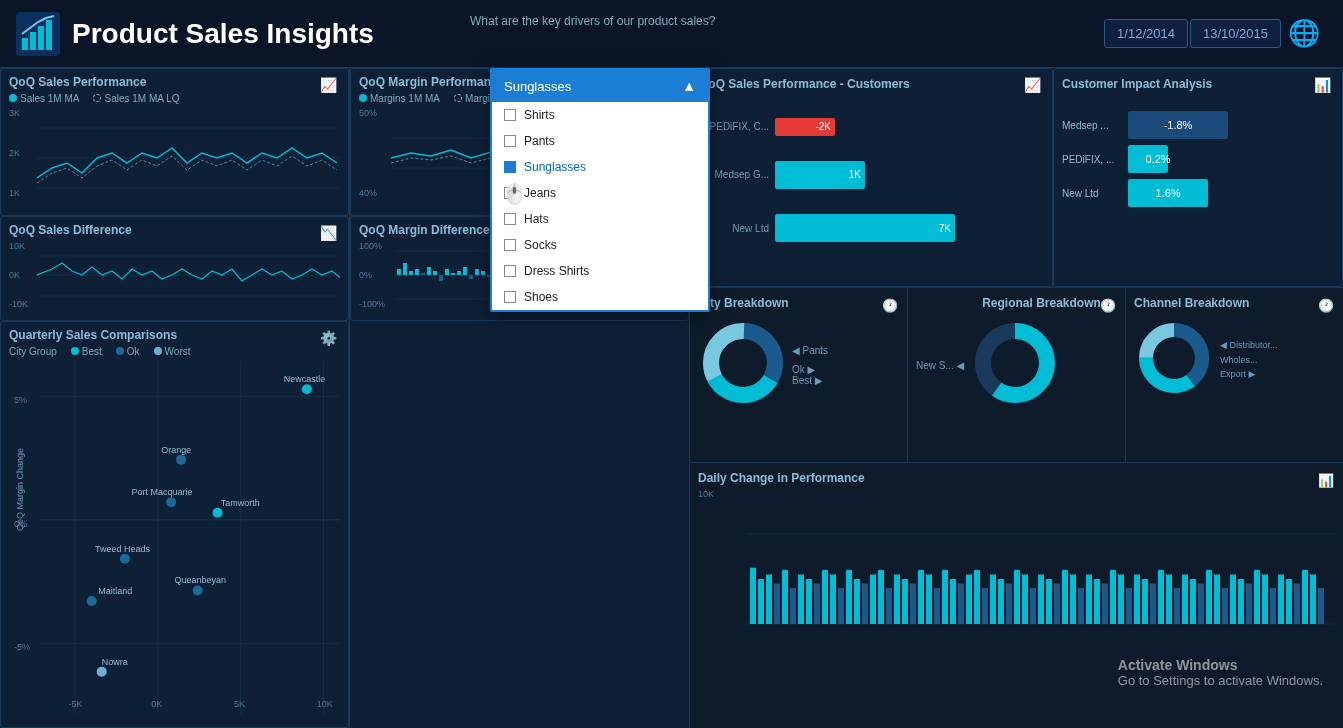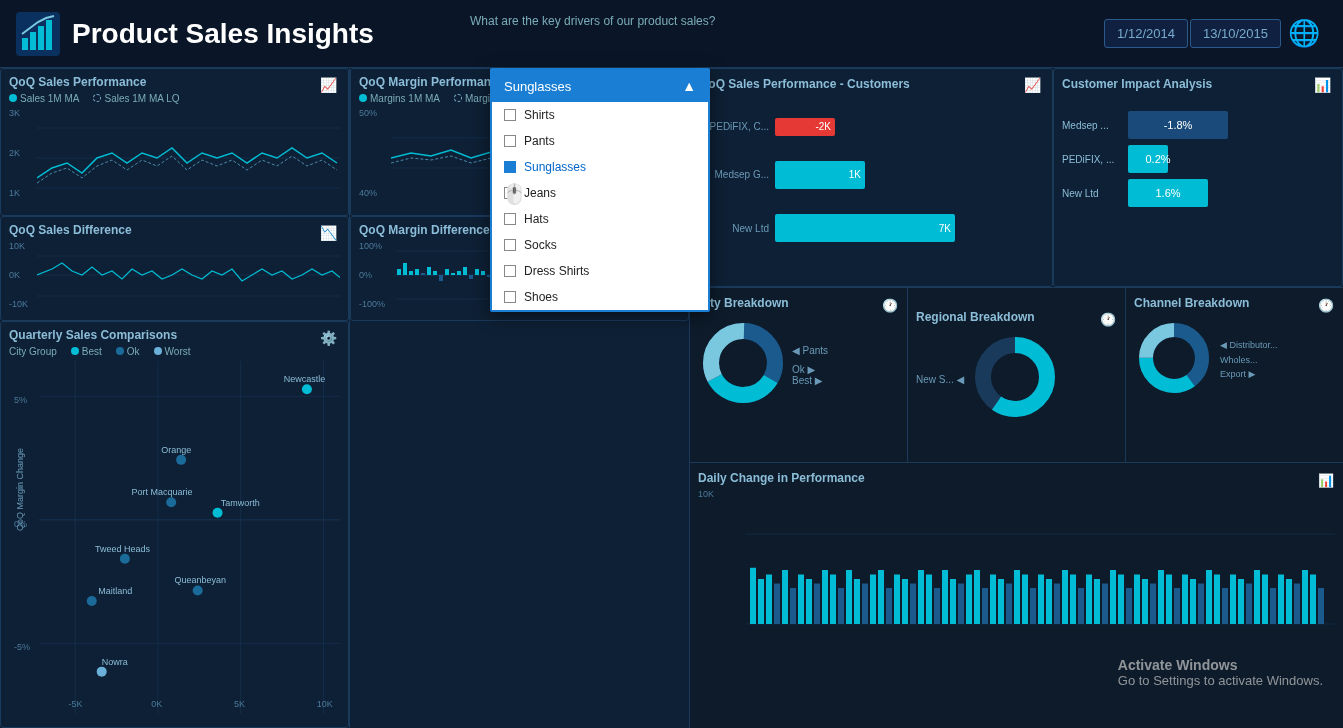--- a/index.html
+++ b/index.html
@@ -514,21 +514,21 @@
           </div>
           <div style="font-size:10px;color:#6a9ab8;">
             <div>◀ Pants</div>
             <div style="margin-top:8px;">Ok ▶</div>
             <div>Best ▶</div>
           </div>
         </div>
       </div>
 
       <div class="breakdown-cell">
-        <div style="display:flex;align-items:center;justify-content:space-between;margin-top:14px;">
+        <div style="display:flex;align-items:center;justify-content:flex-end;">
           <span class="panel-title">Regional Breakdown</span>
           <span style="font-size:13px;color:#4a7a9b;">🕐</span>
         </div>
         <div style="display:flex;align-items:center;gap:6px;margin-top:4px;">
           <div style="font-size:10px;color:#6a9ab8;">
             <div>New S... ◀</div>
           </div>
           <div>
             <svg width="90" height="90" viewBox="0 0 90 90">
               <circle cx="45" cy="45" r="32" fill="none" stroke="#1a3a5c" stroke-width="16"></circle>

